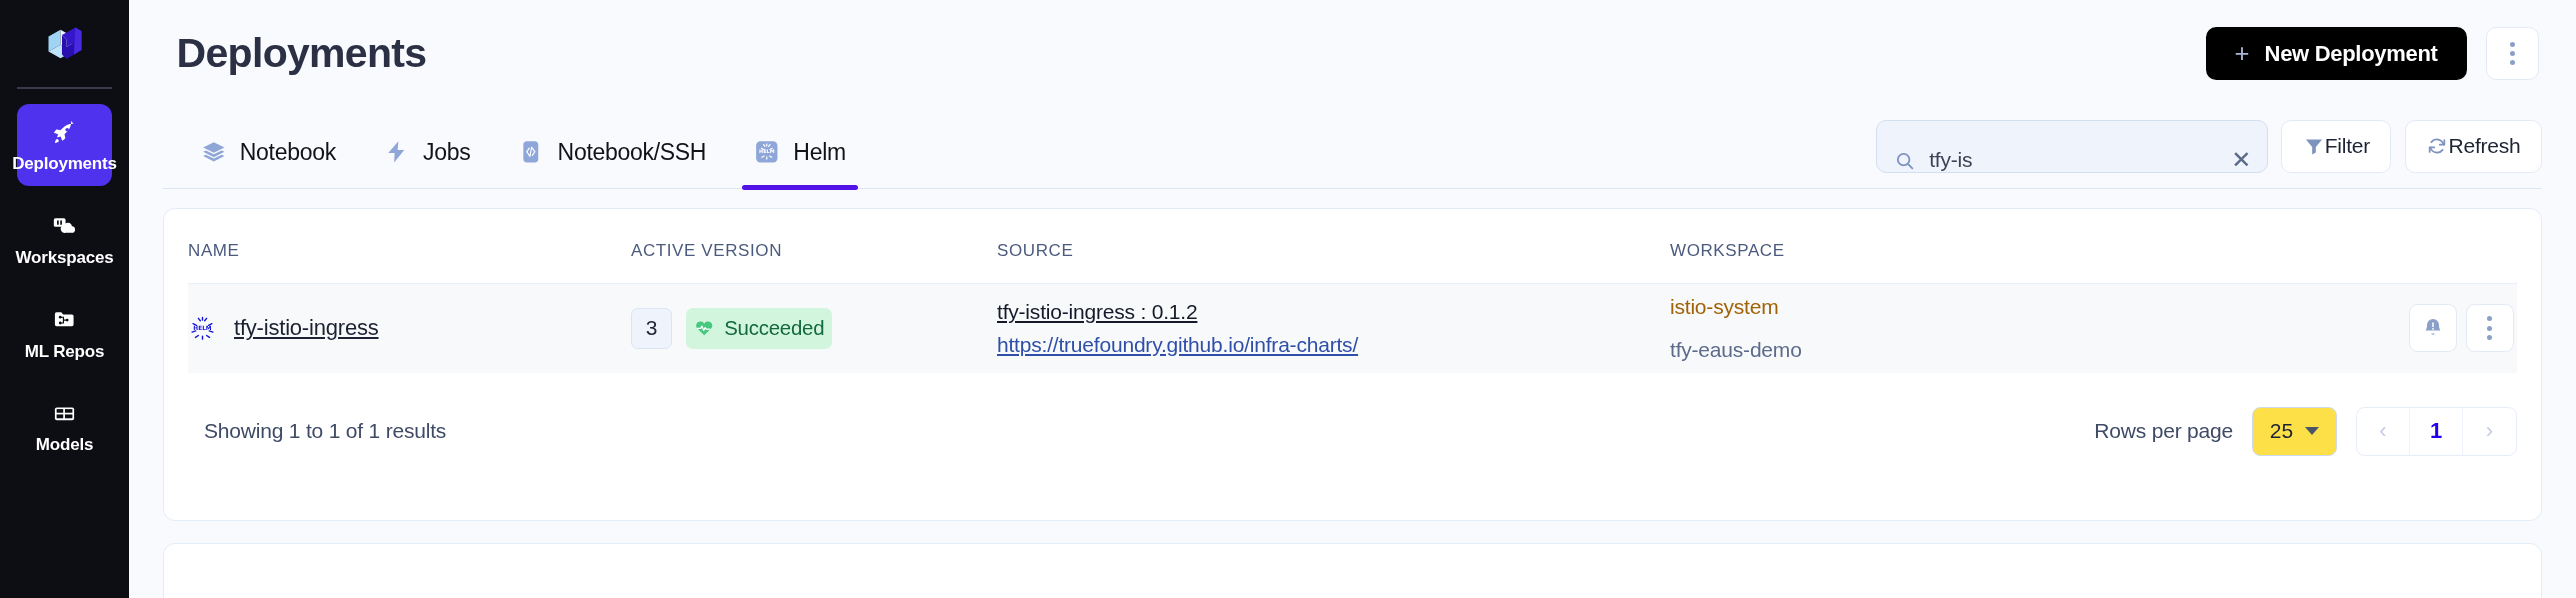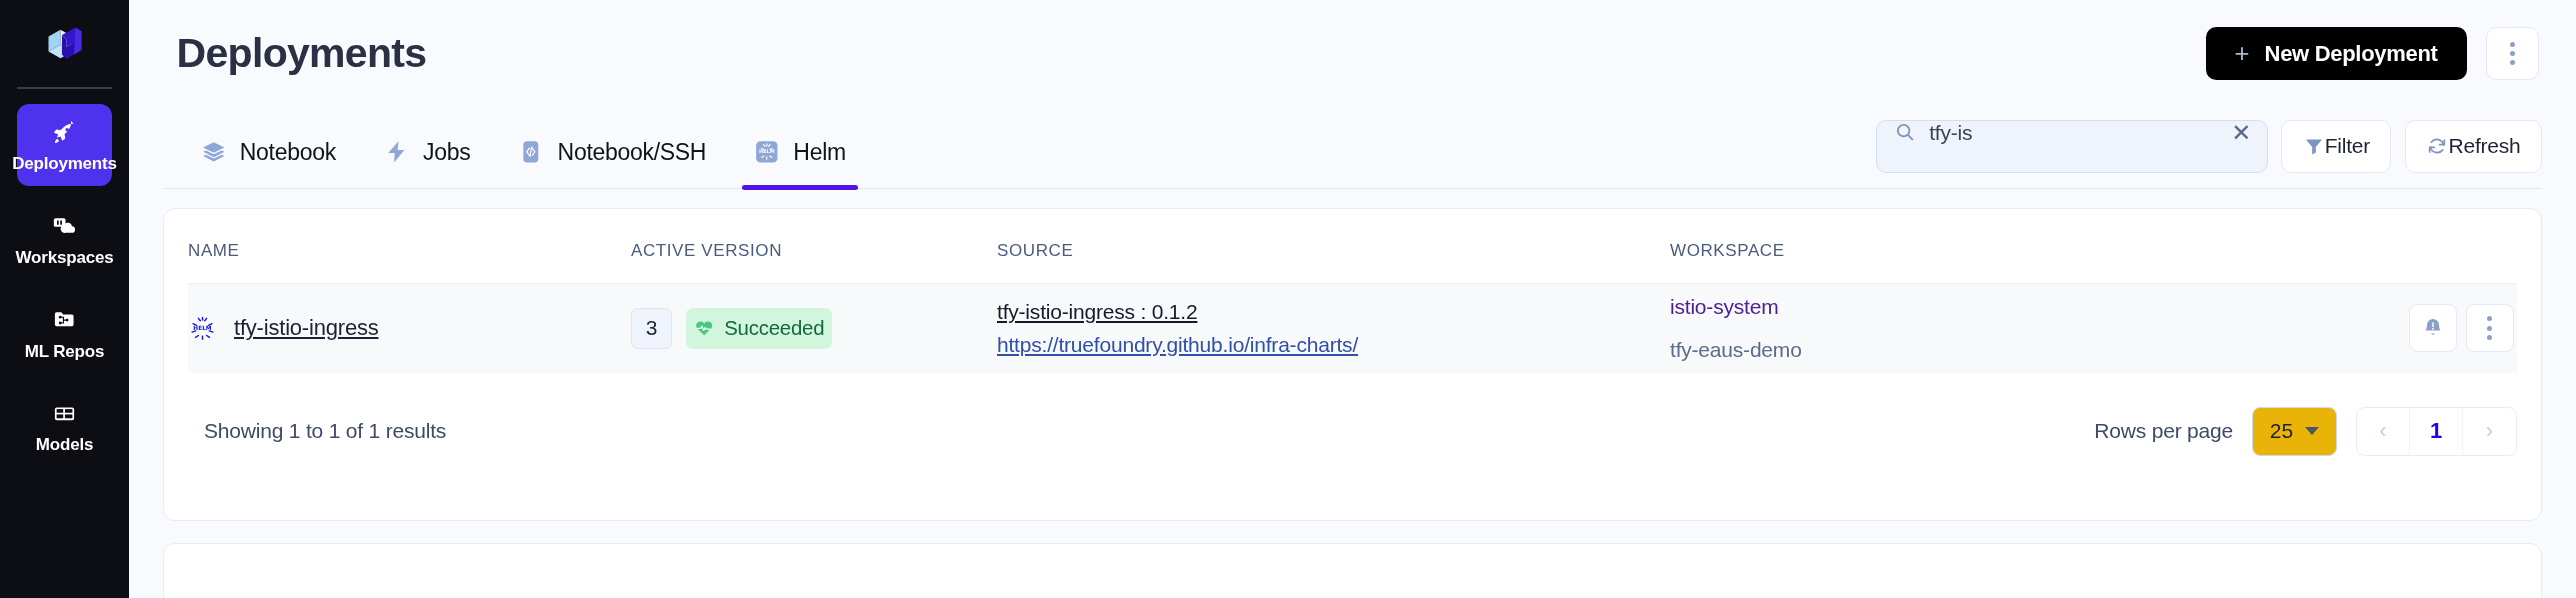--- a/index.html
+++ b/index.html
@@ -136,21 +136,21 @@
   .tab-icon { width: 25.6px; height: 25.6px; flex: 0 0 auto; }
 
   .tool-row { display: flex; align-items: center; gap: 13.6px; padding-bottom: 15.3px; }
   .search-box {
     width: 392px;
     height: 53px;
     background: #eef3fc;
     border: 0.9px solid #d3deef;
     border-radius: 10.2px;
     display: flex;
-    align-items: flex-start;
+    align-items: flex-end;
     padding: 0 15.3px 0 17px;
     gap: 13.6px;
     margin-left: 24px;
   }
   .search-val {
     flex: 1;
     font-size: 21px;
     color: #3b4254;
     letter-spacing: -0.2px;
   }
@@ -232,21 +232,21 @@
   }
 
   .src-line1 {
     font-size: 21px; color: #15192a; text-decoration: underline;
     cursor: pointer; letter-spacing: -0.2px; display: block; margin-bottom: 8.5px;
   }
   .src-line2 {
     font-size: 21px; color: #2f4fa8; text-decoration: underline;
     cursor: pointer; letter-spacing: -0.2px; display: block;
   }
-  .ws-line1 { font-size: 21px; color: #4c1d95; display: block; margin-bottom: 19px; letter-spacing: -0.2px; }
+  .ws-line1 { font-size: 21px; color: #a16207; display: block; margin-bottom: 19px; letter-spacing: -0.2px; }
   .ws-line2 { font-size: 21px; color: #5c6a8c; display: block; letter-spacing: -0.2px; }
 
   .row-actions { display: flex; align-items: center; gap: 8.5px; justify-content: flex-end; padding-right: 3.4px; }
   .sm-btn {
     width: 48px; height: 48px;
     background: #ffffff;
     border: 0.9px solid #e3e9f5;
     border-radius: 8.5px;
     display: flex; align-items: center; justify-content: center;
     cursor: pointer;
@@ -254,21 +254,21 @@
 
   .footer {
     display: flex; align-items: center; justify-content: space-between;
     padding: 34px 0 0 0;
   }
   .showing { font-size: 21px; color: #3e4a66; letter-spacing: -0.2px; margin-left: 16px; }
   .pager { display: flex; align-items: center; gap: 19px; }
   .rpp-label { font-size: 21px; color: #3e4a66; letter-spacing: -0.2px; }
   .rpp-select {
     width: 85px; height: 49px;
-    background: #eab308;
+    background: #fde047;
     border: 0.9px solid #cdd9ee;
     border-radius: 8.5px;
     display: flex; align-items: center; justify-content: center; gap: 12px;
     font-size: 21px; color: #1b2233; cursor: pointer;
   }
   .caret { width: 0; height: 0; border-left: 7.7px solid transparent; border-right: 7.7px solid transparent; border-top: 8.5px solid #4a5568; }
   .pages {
     display: flex; align-items: center;
     background: #ffffff; border: 0.9px solid #e6ecf8; border-radius: 8.5px;
     height: 49px; overflow: hidden;

